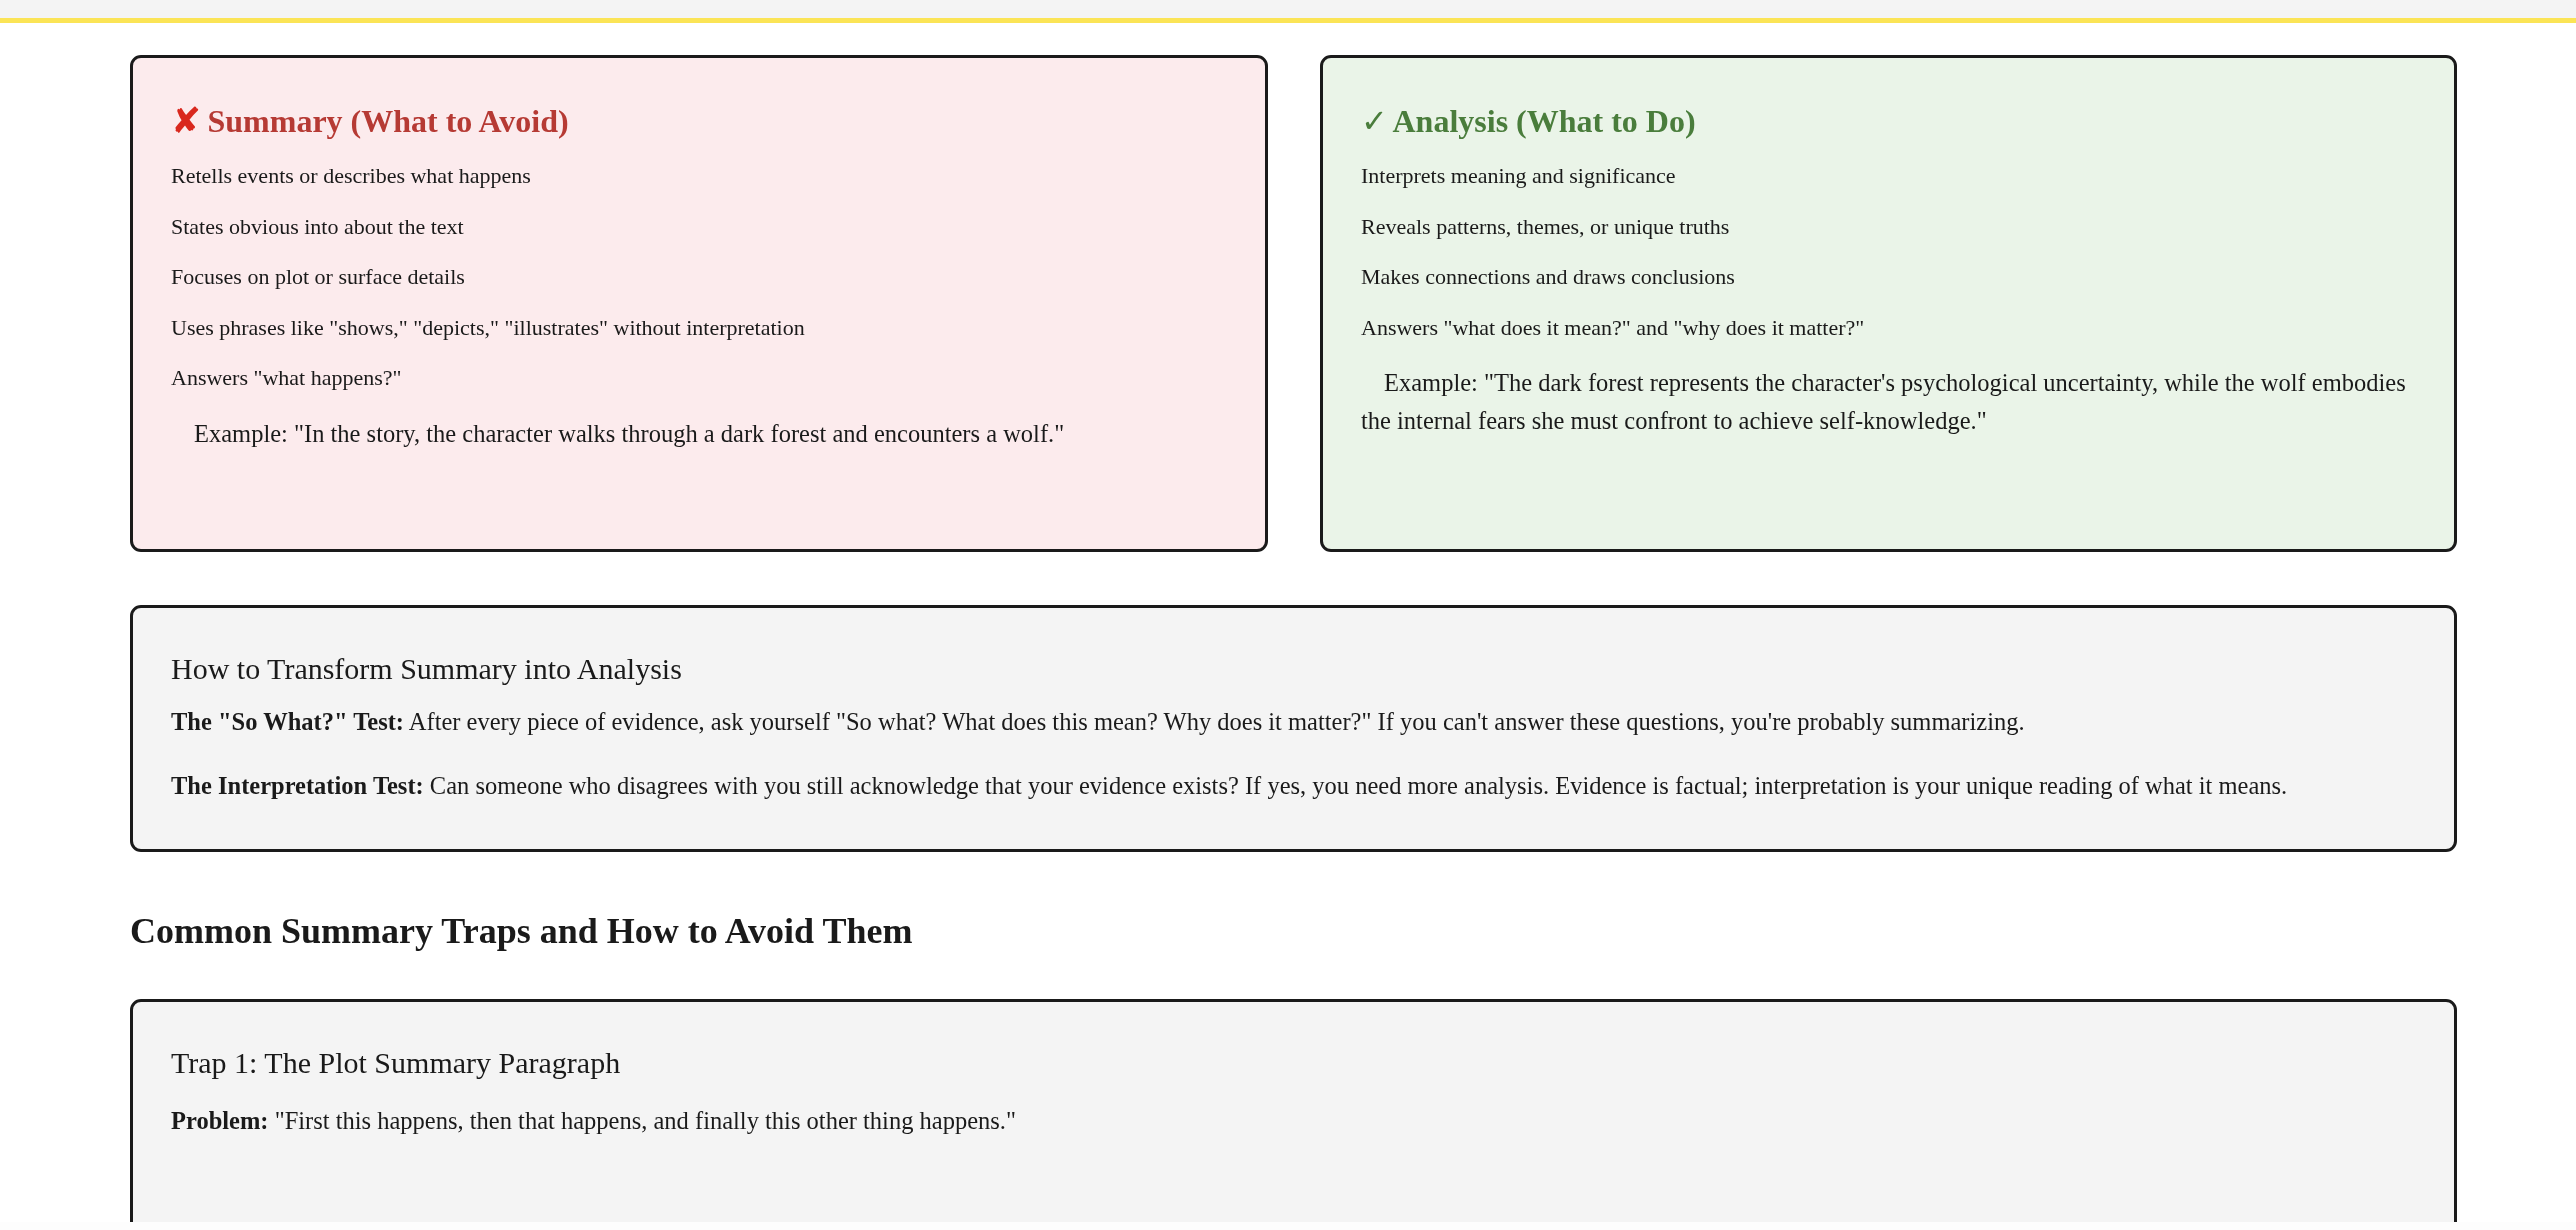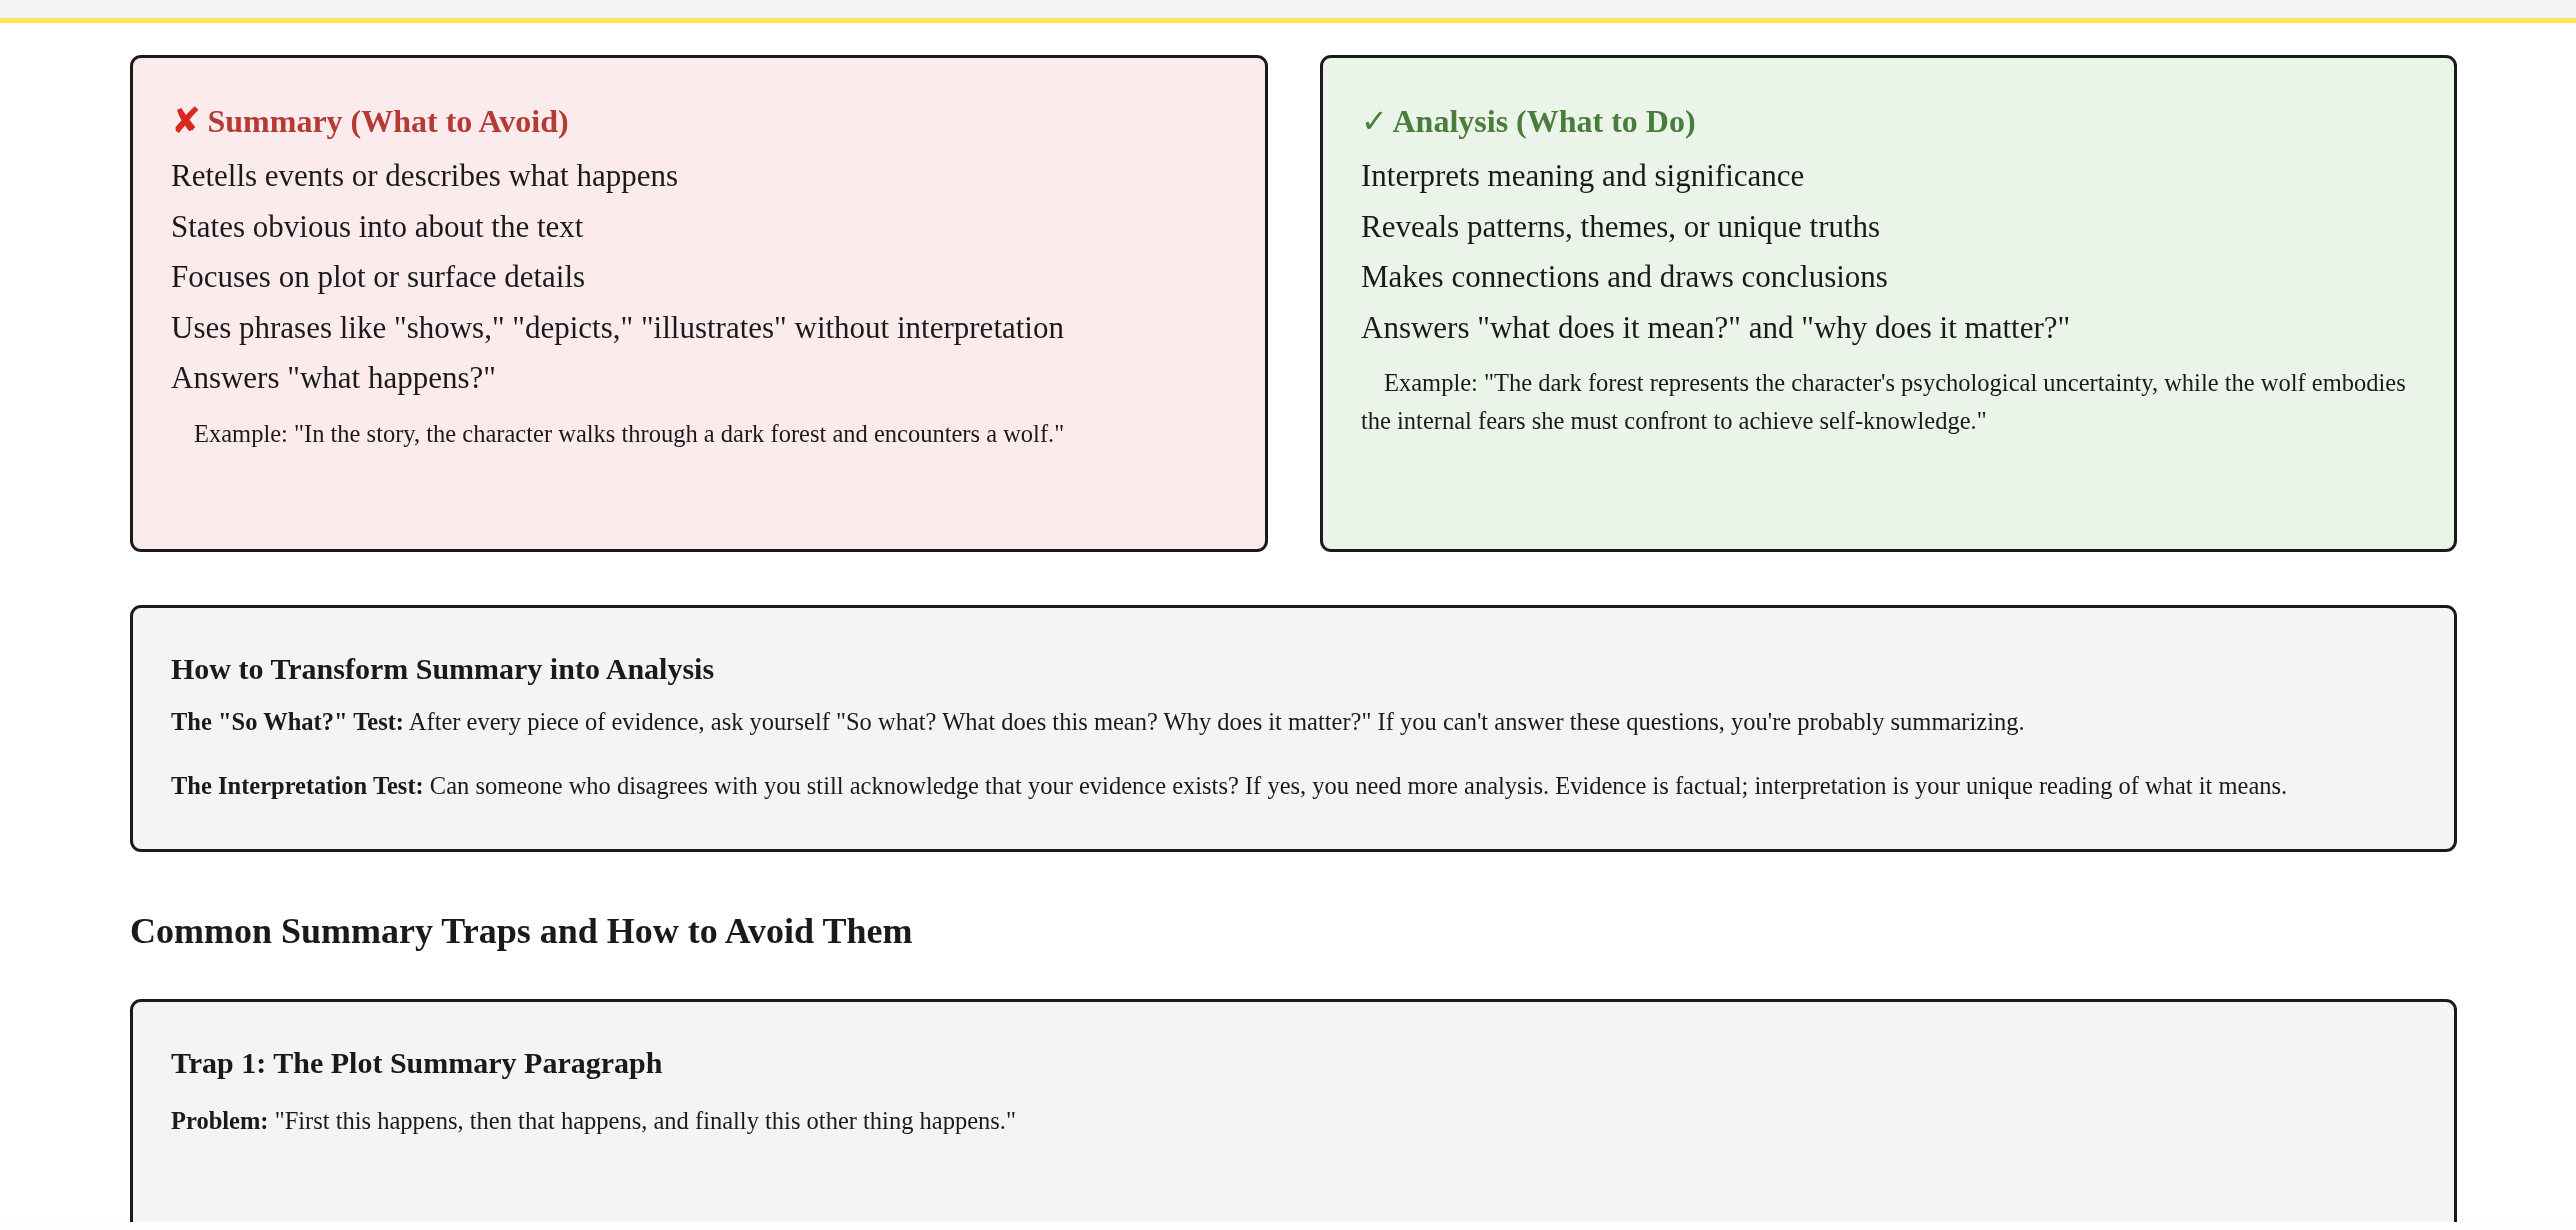--- a/index.html
+++ b/index.html
@@ -41,39 +41,39 @@
     .card-do .card-title { color: #4a7d3c; }
     .x-icon {
       color: #d9281e; font-family: "DejaVu Sans", sans-serif;
       font-size: 36px; font-weight: bold; margin-right: 6.3px; line-height: 38px;
     }
     .check-icon {
       color: #4a7d3c; font-family: "DejaVu Sans", sans-serif;
       font-size: 32px; margin-right: 4.7px; line-height: 38px;
     }
     .item {
-      font-size: 31px; line-height: 28.5px; margin-bottom: 22px;
+      font-size: 22px; line-height: 28.5px; margin-bottom: 22px;
     }
     .example {
       font-size: 24.5px; line-height: 38px; margin-top: 11px;
     }
     .example b { font-weight: normal; margin-left: 23px; }
 
     .box {
       position: absolute;
       left: 130px; width: 2327px;
       border: 3.2px solid #1a1a1a;
       border-radius: 11px;
       background: #f4f4f4;
       padding: 0 38px;
     }
     .box-transform { top: 605px; height: 247px; padding-top: 43px; }
     .box-trap { top: 999px; height: 286px; padding-top: 43px; }
     .box-title {
-      font-size: 30px; font-weight: bold; line-height: 35px;
+      font-size: 30px; font-weight: normal; line-height: 35px;
       margin-bottom: 22px;
     }
     .para {
       font-size: 24.5px; line-height: 28.5px; margin-bottom: 35px;
     }
     .para b { font-weight: bold; }
     .trap-line {
       font-size: 24.5px; line-height: 38px;
     }
     .section-heading {

